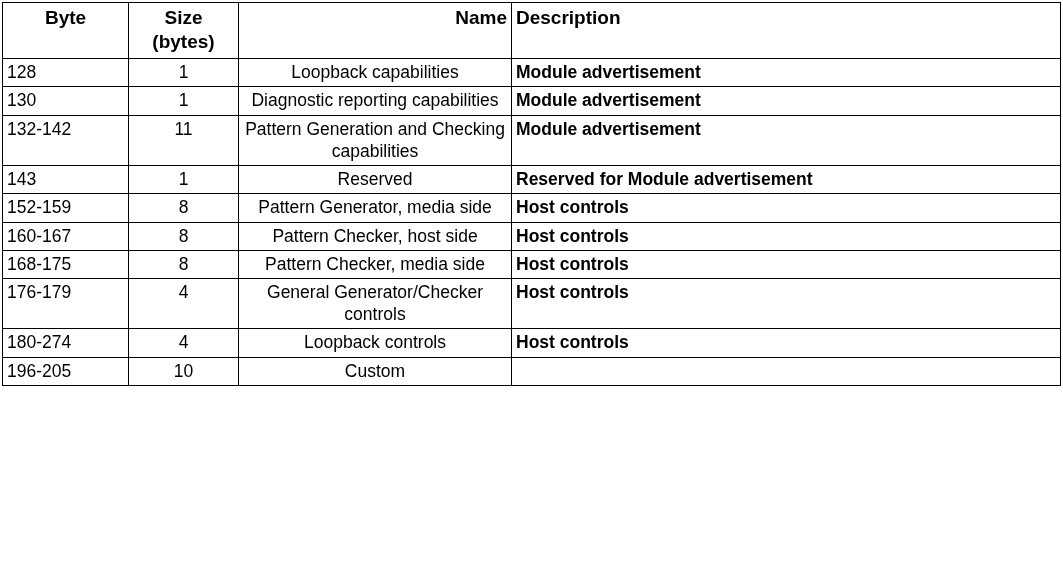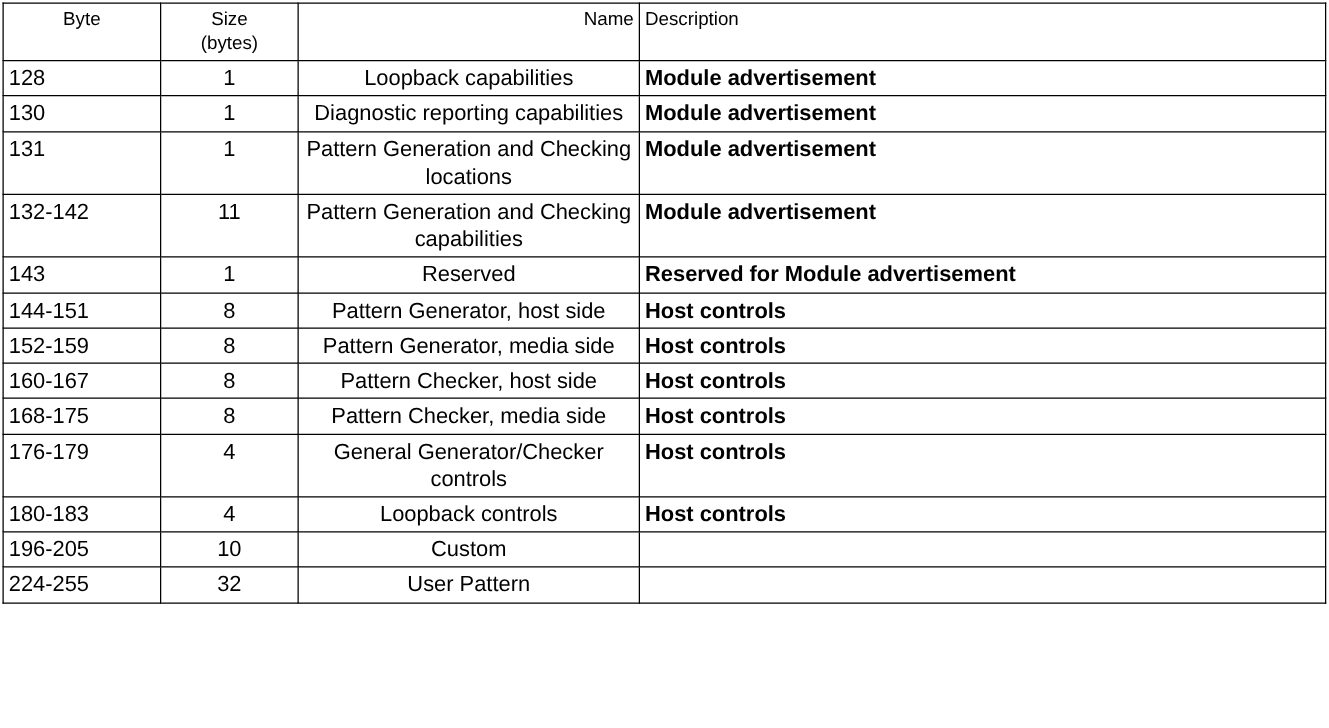--- a/index.html
+++ b/index.html
@@ -33,22 +33,22 @@
   table.spec-table col.c-desc { width: 549px; }
 
   table.spec-table th,
   table.spec-table td {
     border: 1px solid #000000;
     vertical-align: top;
     padding: 2px 4px 3px 4px;
     line-height: 1.27;
   }
   table.spec-table thead th {
-    font-weight: normal;
-    font-size: 15px;
+    font-weight: bold;
+    font-size: 19px;
     padding-top: 3px;
     padding-bottom: 4px;
   }
   .th-byte { text-align: center; }
   .th-size { text-align: center; }
   .th-name { text-align: right; padding-left: 7px; }
   .th-desc { text-align: left; padding-left: 7px; }
 
   .td-byte { text-align: left; }
   .td-size { text-align: center; }
@@ -85,42 +85,30 @@
         <td class="td-name">Loopback capabilities</td>
         <td class="td-desc">Module advertisement</td>
       </tr>
       <tr>
         <td class="td-byte">130</td>
         <td class="td-size">1</td>
         <td class="td-name">Diagnostic reporting capabilities</td>
         <td class="td-desc">Module advertisement</td>
       </tr>
       <tr>
-        <td class="td-byte">131</td>
-        <td class="td-size">1</td>
-        <td class="td-name">Pattern Generation and Checking locations</td>
-        <td class="td-desc">Module advertisement</td>
-      </tr>
-      <tr>
         <td class="td-byte">132-142</td>
         <td class="td-size">11</td>
         <td class="td-name">Pattern Generation and Checking capabilities</td>
         <td class="td-desc">Module advertisement</td>
       </tr>
       <tr>
         <td class="td-byte">143</td>
         <td class="td-size">1</td>
         <td class="td-name">Reserved</td>
         <td class="td-desc">Reserved for Module advertisement</td>
-      </tr>
-      <tr>
-        <td class="td-byte">144-151</td>
-        <td class="td-size">8</td>
-        <td class="td-name">Pattern Generator, host side</td>
-        <td class="td-desc">Host controls</td>
       </tr>
       <tr>
         <td class="td-byte">152-159</td>
         <td class="td-size">8</td>
         <td class="td-name">Pattern Generator, media side</td>
         <td class="td-desc">Host controls</td>
       </tr>
       <tr>
         <td class="td-byte">160-167</td>
         <td class="td-size">8</td>
@@ -133,32 +121,26 @@
         <td class="td-name">Pattern Checker, media side</td>
         <td class="td-desc">Host controls</td>
       </tr>
       <tr>
         <td class="td-byte">176-179</td>
         <td class="td-size">4</td>
         <td class="td-name">General Generator/Checker controls</td>
         <td class="td-desc">Host controls</td>
       </tr>
       <tr>
-        <td class="td-byte">180-183</td>
+        <td class="td-byte">180-274</td>
         <td class="td-size">4</td>
         <td class="td-name">Loopback controls</td>
         <td class="td-desc">Host controls</td>
       </tr>
       <tr>
         <td class="td-byte">196-205</td>
         <td class="td-size">10</td>
         <td class="td-name">Custom</td>
         <td class="td-desc"></td>
       </tr>
-      <tr>
-        <td class="td-byte">224-255</td>
-        <td class="td-size">32</td>
-        <td class="td-name">User Pattern</td>
-        <td class="td-desc"></td>
-      </tr>
     </tbody>
   </table>
 </div>
 
 </body></html>

